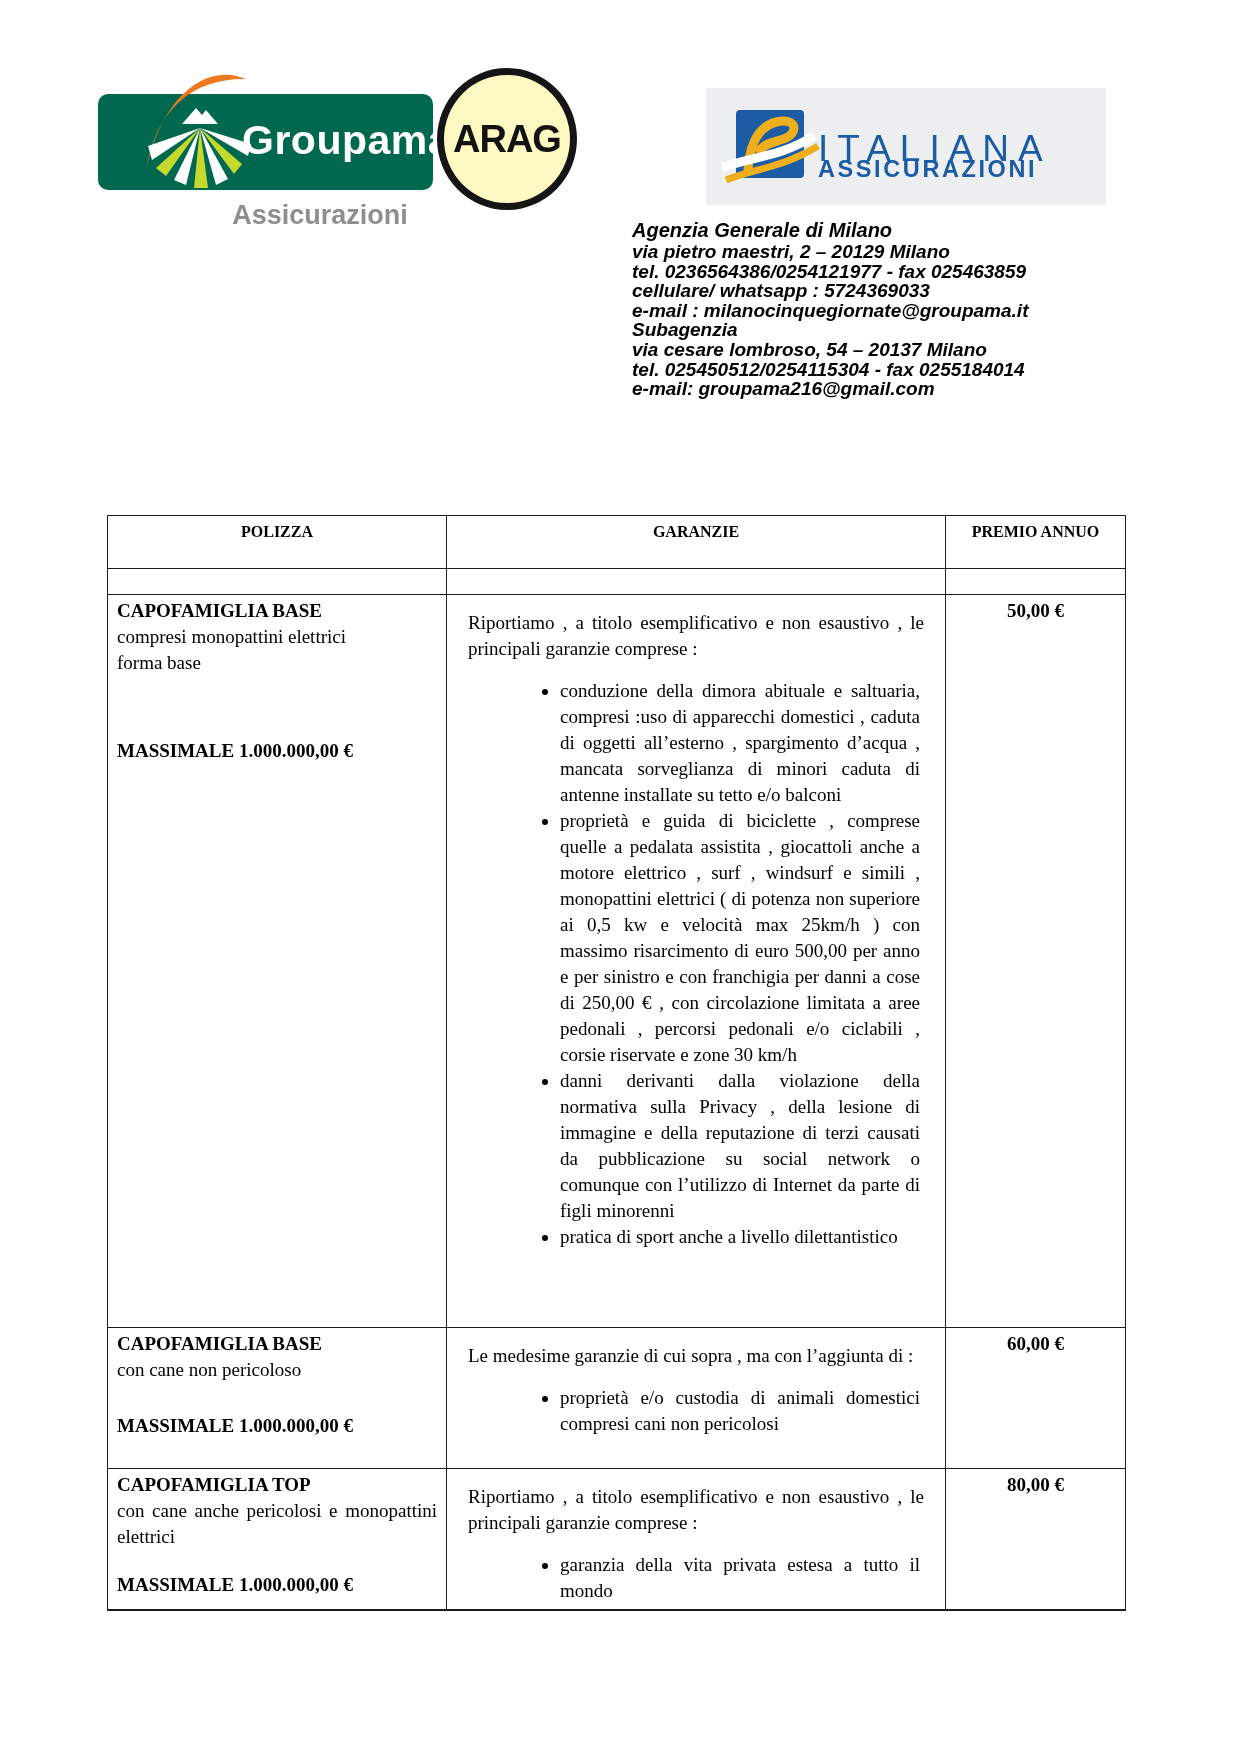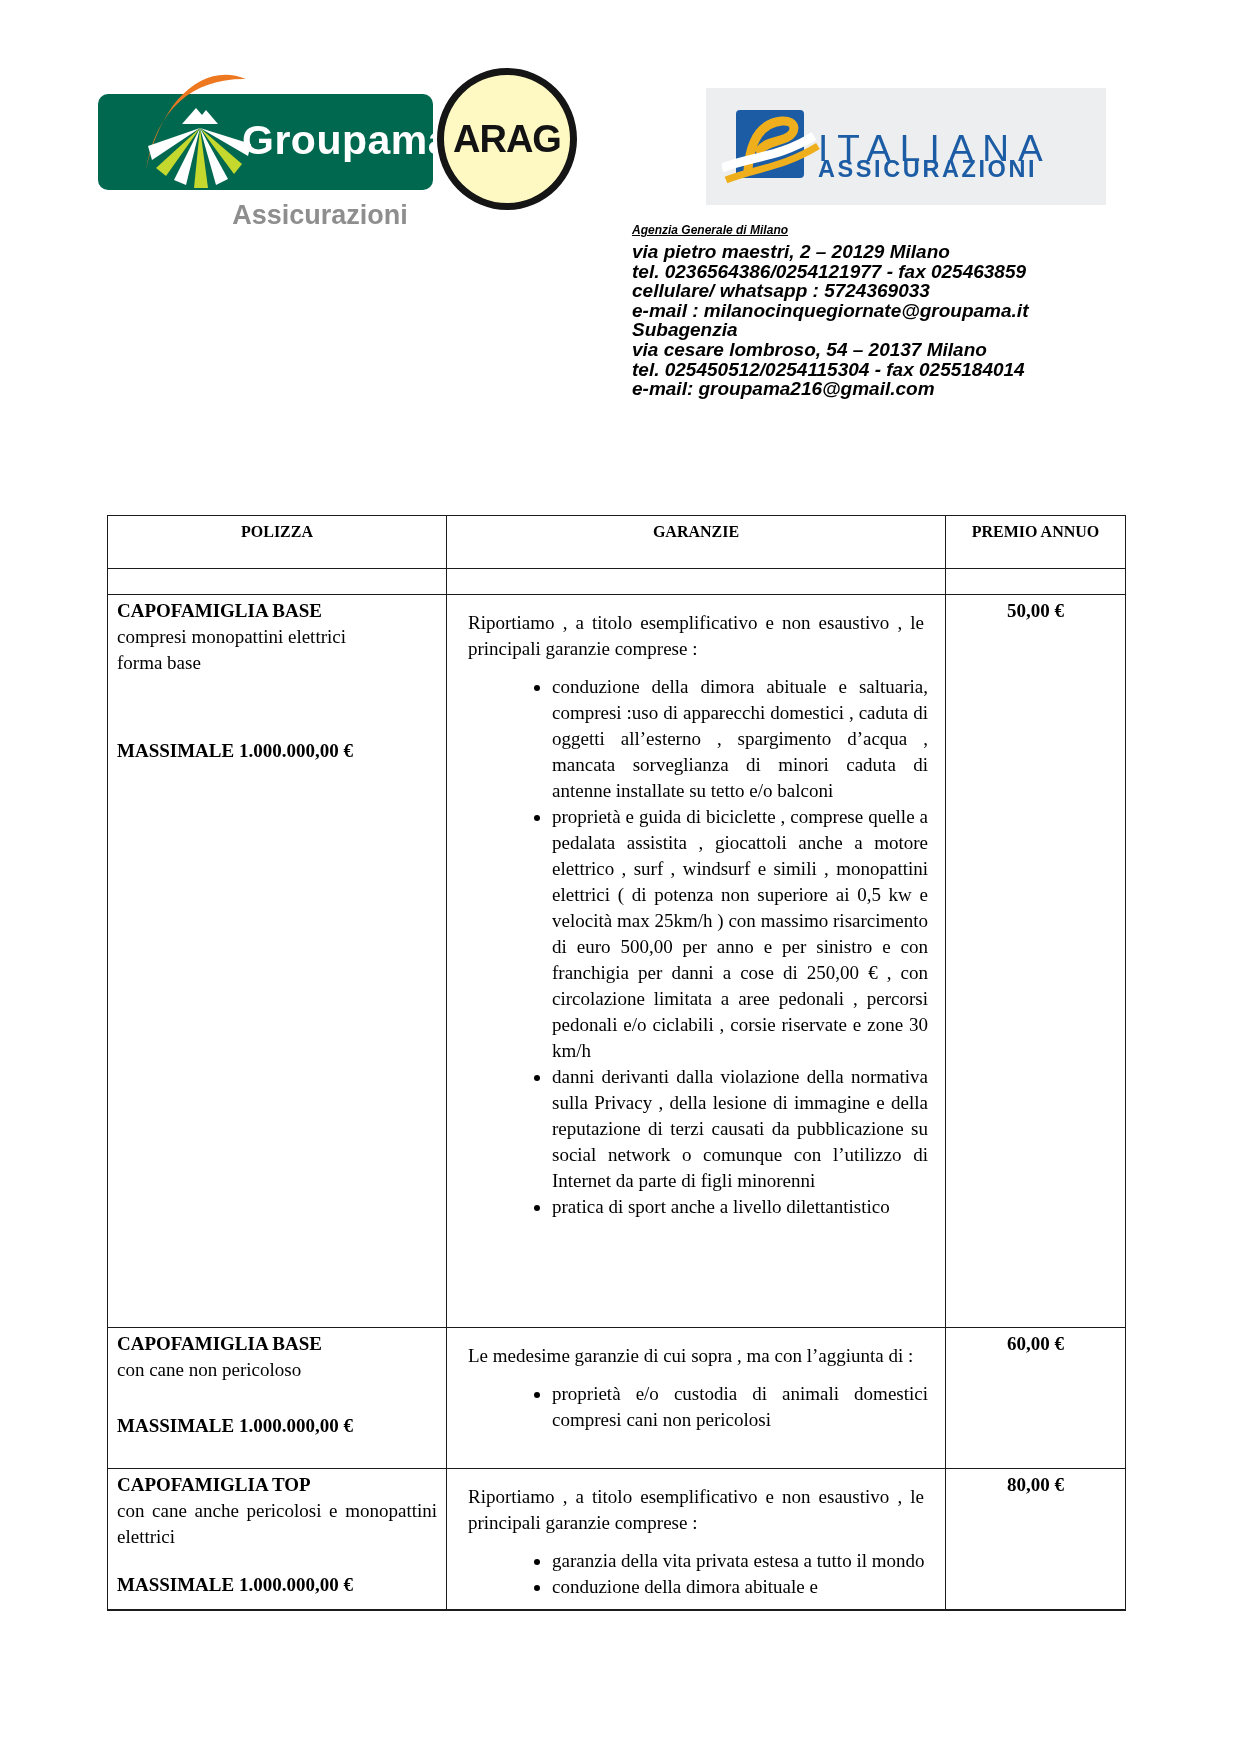--- a/index.html
+++ b/index.html
@@ -21,41 +21,41 @@
   .italiana-bg{position:absolute;left:706px;top:88px;width:400px;height:117px;background:#EDEEEF;}
   .italiana-icon{position:absolute;left:16px;top:20px;}
   .italiana-line1{position:absolute;left:112px;top:40px;font-family:"Liberation Sans",sans-serif;
                   font-size:37px;font-weight:400;color:#1B5CA4;letter-spacing:9px;white-space:nowrap;}
   .italiana-line2{position:absolute;left:112px;top:68px;font-family:"Liberation Sans",sans-serif;
                   font-size:23.5px;font-weight:700;color:#1B5CA4;letter-spacing:2.6px;white-space:nowrap;}
 
   
   .agency{position:absolute;left:632px;top:220px;font-family:"Liberation Sans",sans-serif;
           font-weight:700;font-style:italic;color:#000;}
-  .agency-title{font-size:12px;line-height:21px;margin-bottom:1px;text-decoration:underline;}
+  .agency-title{font-size:20px;line-height:21px;margin-bottom:1px;}
   .agency-line{font-size:19px;line-height:19.6px;}
 
   
   .poltable{position:absolute;left:107px;top:515px;width:1018px;border-collapse:collapse;table-layout:fixed;
             font-size:19px;line-height:26px;}
   .poltable td,.poltable th{border:1.5px solid #1c1c1c;vertical-align:top;padding:3px 9px;}
   .poltable{border-bottom:2px solid #1c1c1c;}
   th{font-size:16px;font-weight:700;text-align:center;height:46px;padding-top:5px;}
   .th-premio{padding-left:38px;padding-right:38px;line-height:25px;}
   .empty-row td{height:25px;padding:0;}
   .r0 td{height:726px;}
   .r1 td{height:134px;}
   .r2 td{height:134px;}
   .pol-title{font-weight:700;}
   .pol-line{}
   .pol-just{text-align:justify;}
   .massimale{font-weight:700;}
   .m0{margin-top:62px;} .m1{margin-top:30px;} .m2{margin-top:22px;}
   .intro{margin:12px;text-align:justify;}
-  .gar-list{margin:8px;padding-left:88px;}
+  .gar-list{margin:16px;padding-left:88px;}
   .gar-list li{text-align:justify;}
   .premio-cell{font-weight:700;text-align:center;padding-top:4px;}
   .clip{height:127px;overflow:hidden;}
 </style>
 </head>
 <body>
 
 <div class="page">
 
   <div>

